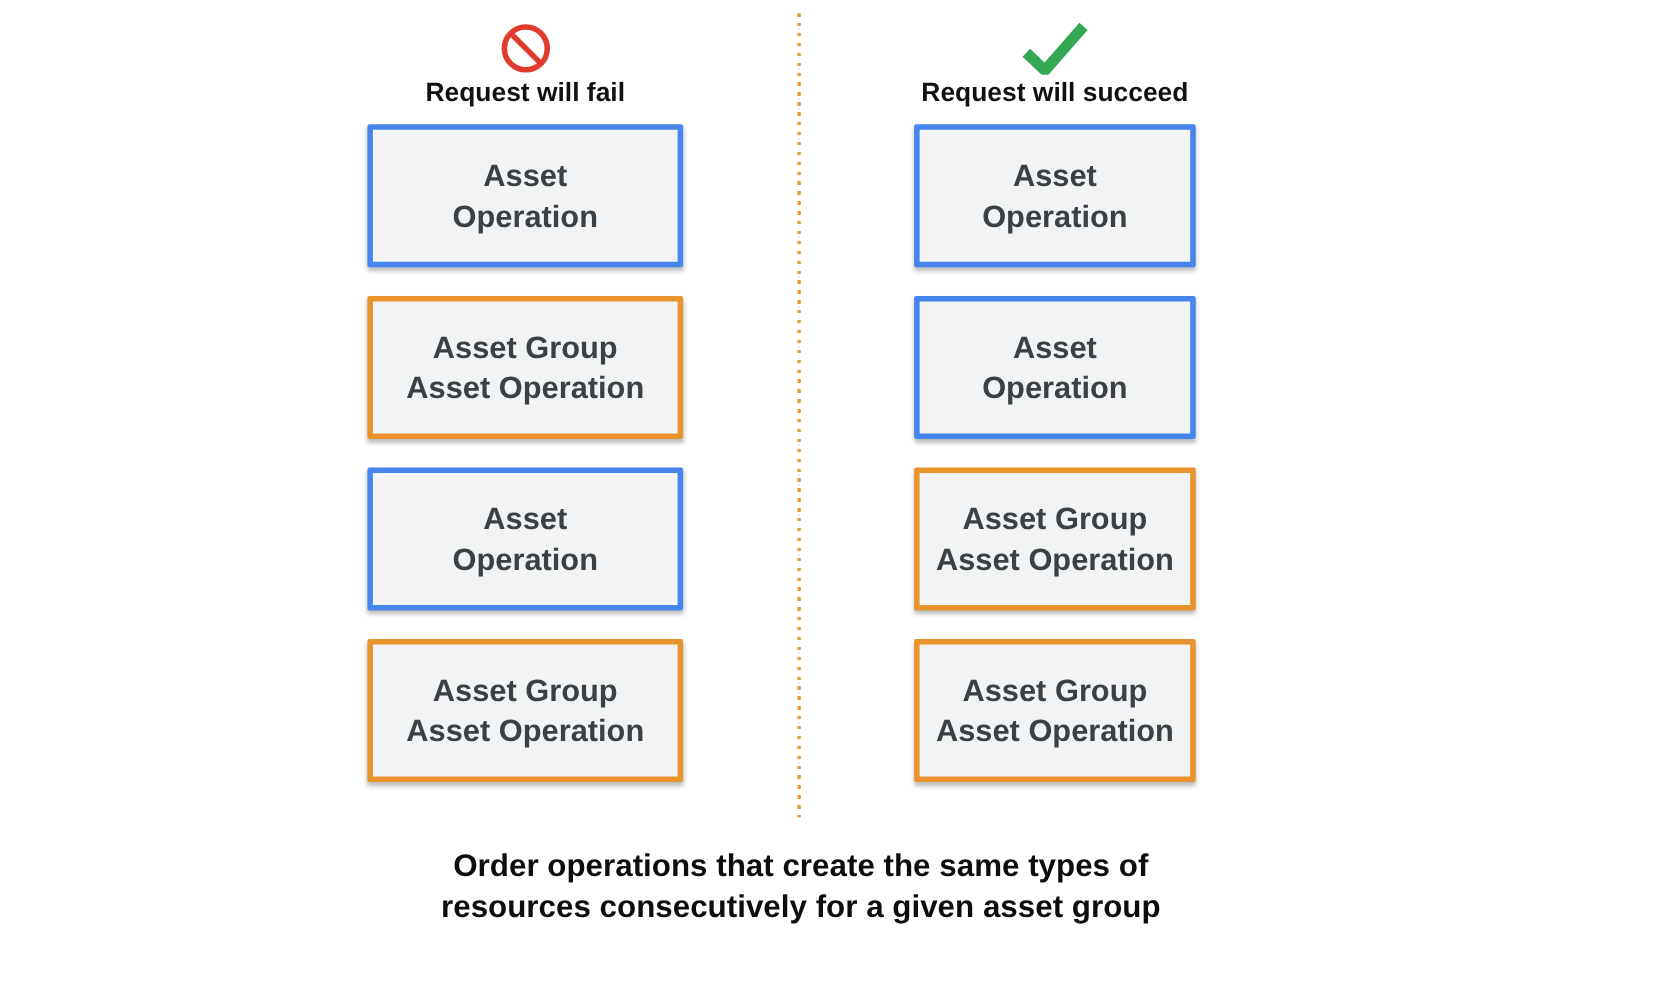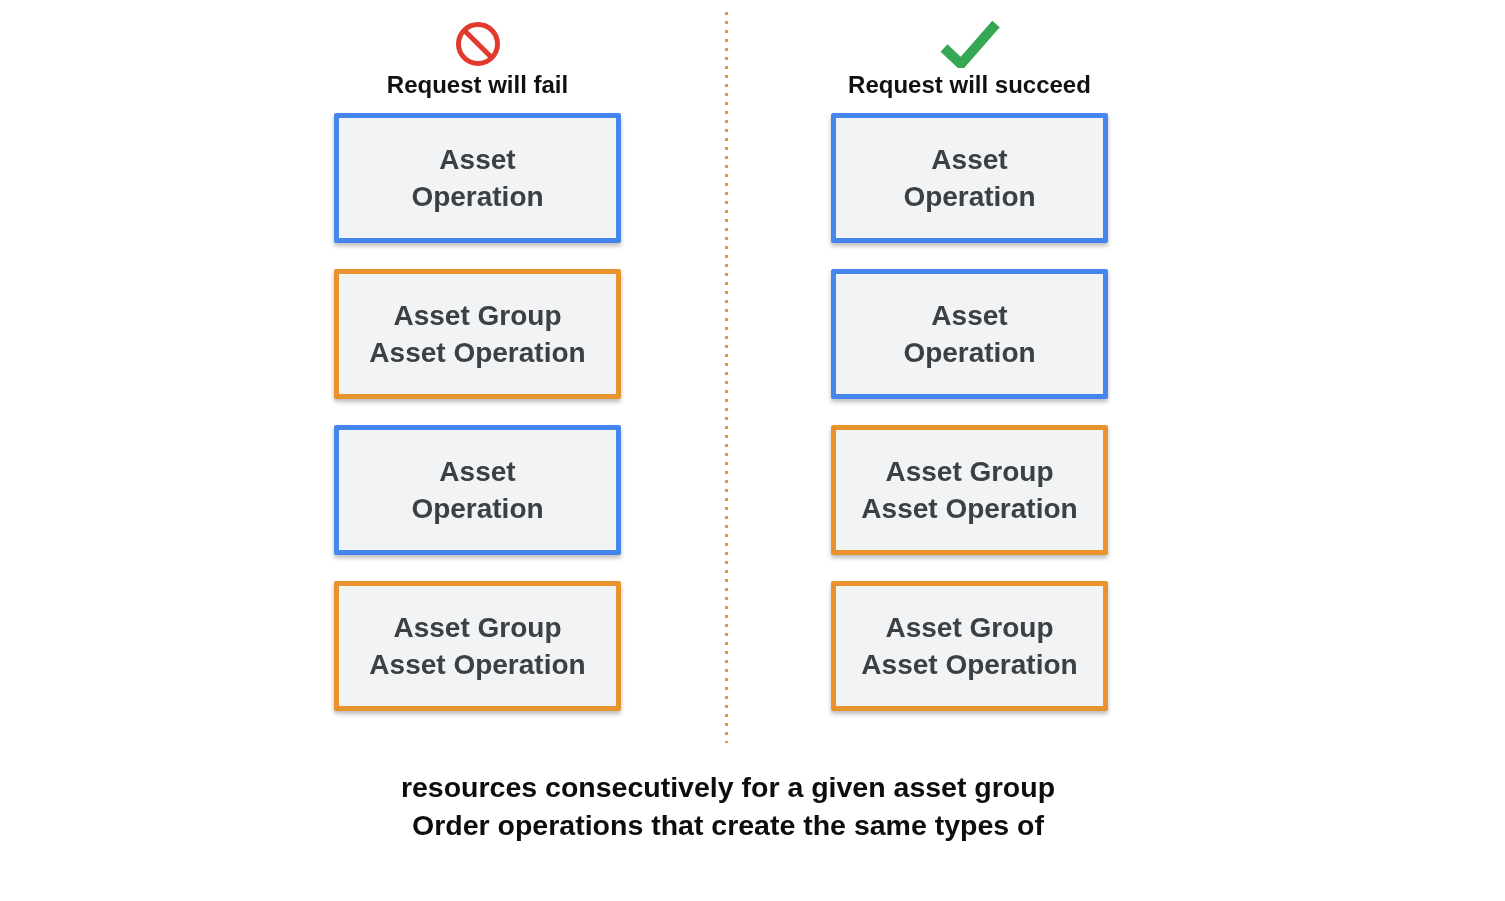--- a/index.html
+++ b/index.html
@@ -16,21 +16,21 @@
 
   .column {
     position: absolute;
     top: 20px;
     width: 287px;
     display: flex;
     flex-direction: column;
     align-items: center;
   }
   .column-fail { left: 334px; }
-  .column-succeed { left: 831px; width: 277px; }
+  .column-succeed { left: 831px; width: 256px; }
 
   .icon-wrap {
     height: 47px;
     display: flex;
     align-items: center;
     justify-content: center;
   }
 
   .col-title {
     margin-top: 5px;
@@ -147,17 +147,17 @@
       <span class="box-line">Asset Group</span>
       <span class="box-line">Asset Operation</span>
     </div>
     <div class="box orange">
       <span class="box-line">Asset Group</span>
       <span class="box-line">Asset Operation</span>
     </div>
   </div>
 
   <div class="caption">
+    <span class="caption-line">Order operations that create the same types of</span>
     <span class="caption-line">resources consecutively for a given asset group</span>
-    <span class="caption-line">Order operations that create the same types of</span>
   </div>
 
 </div>
 
 </body></html>

